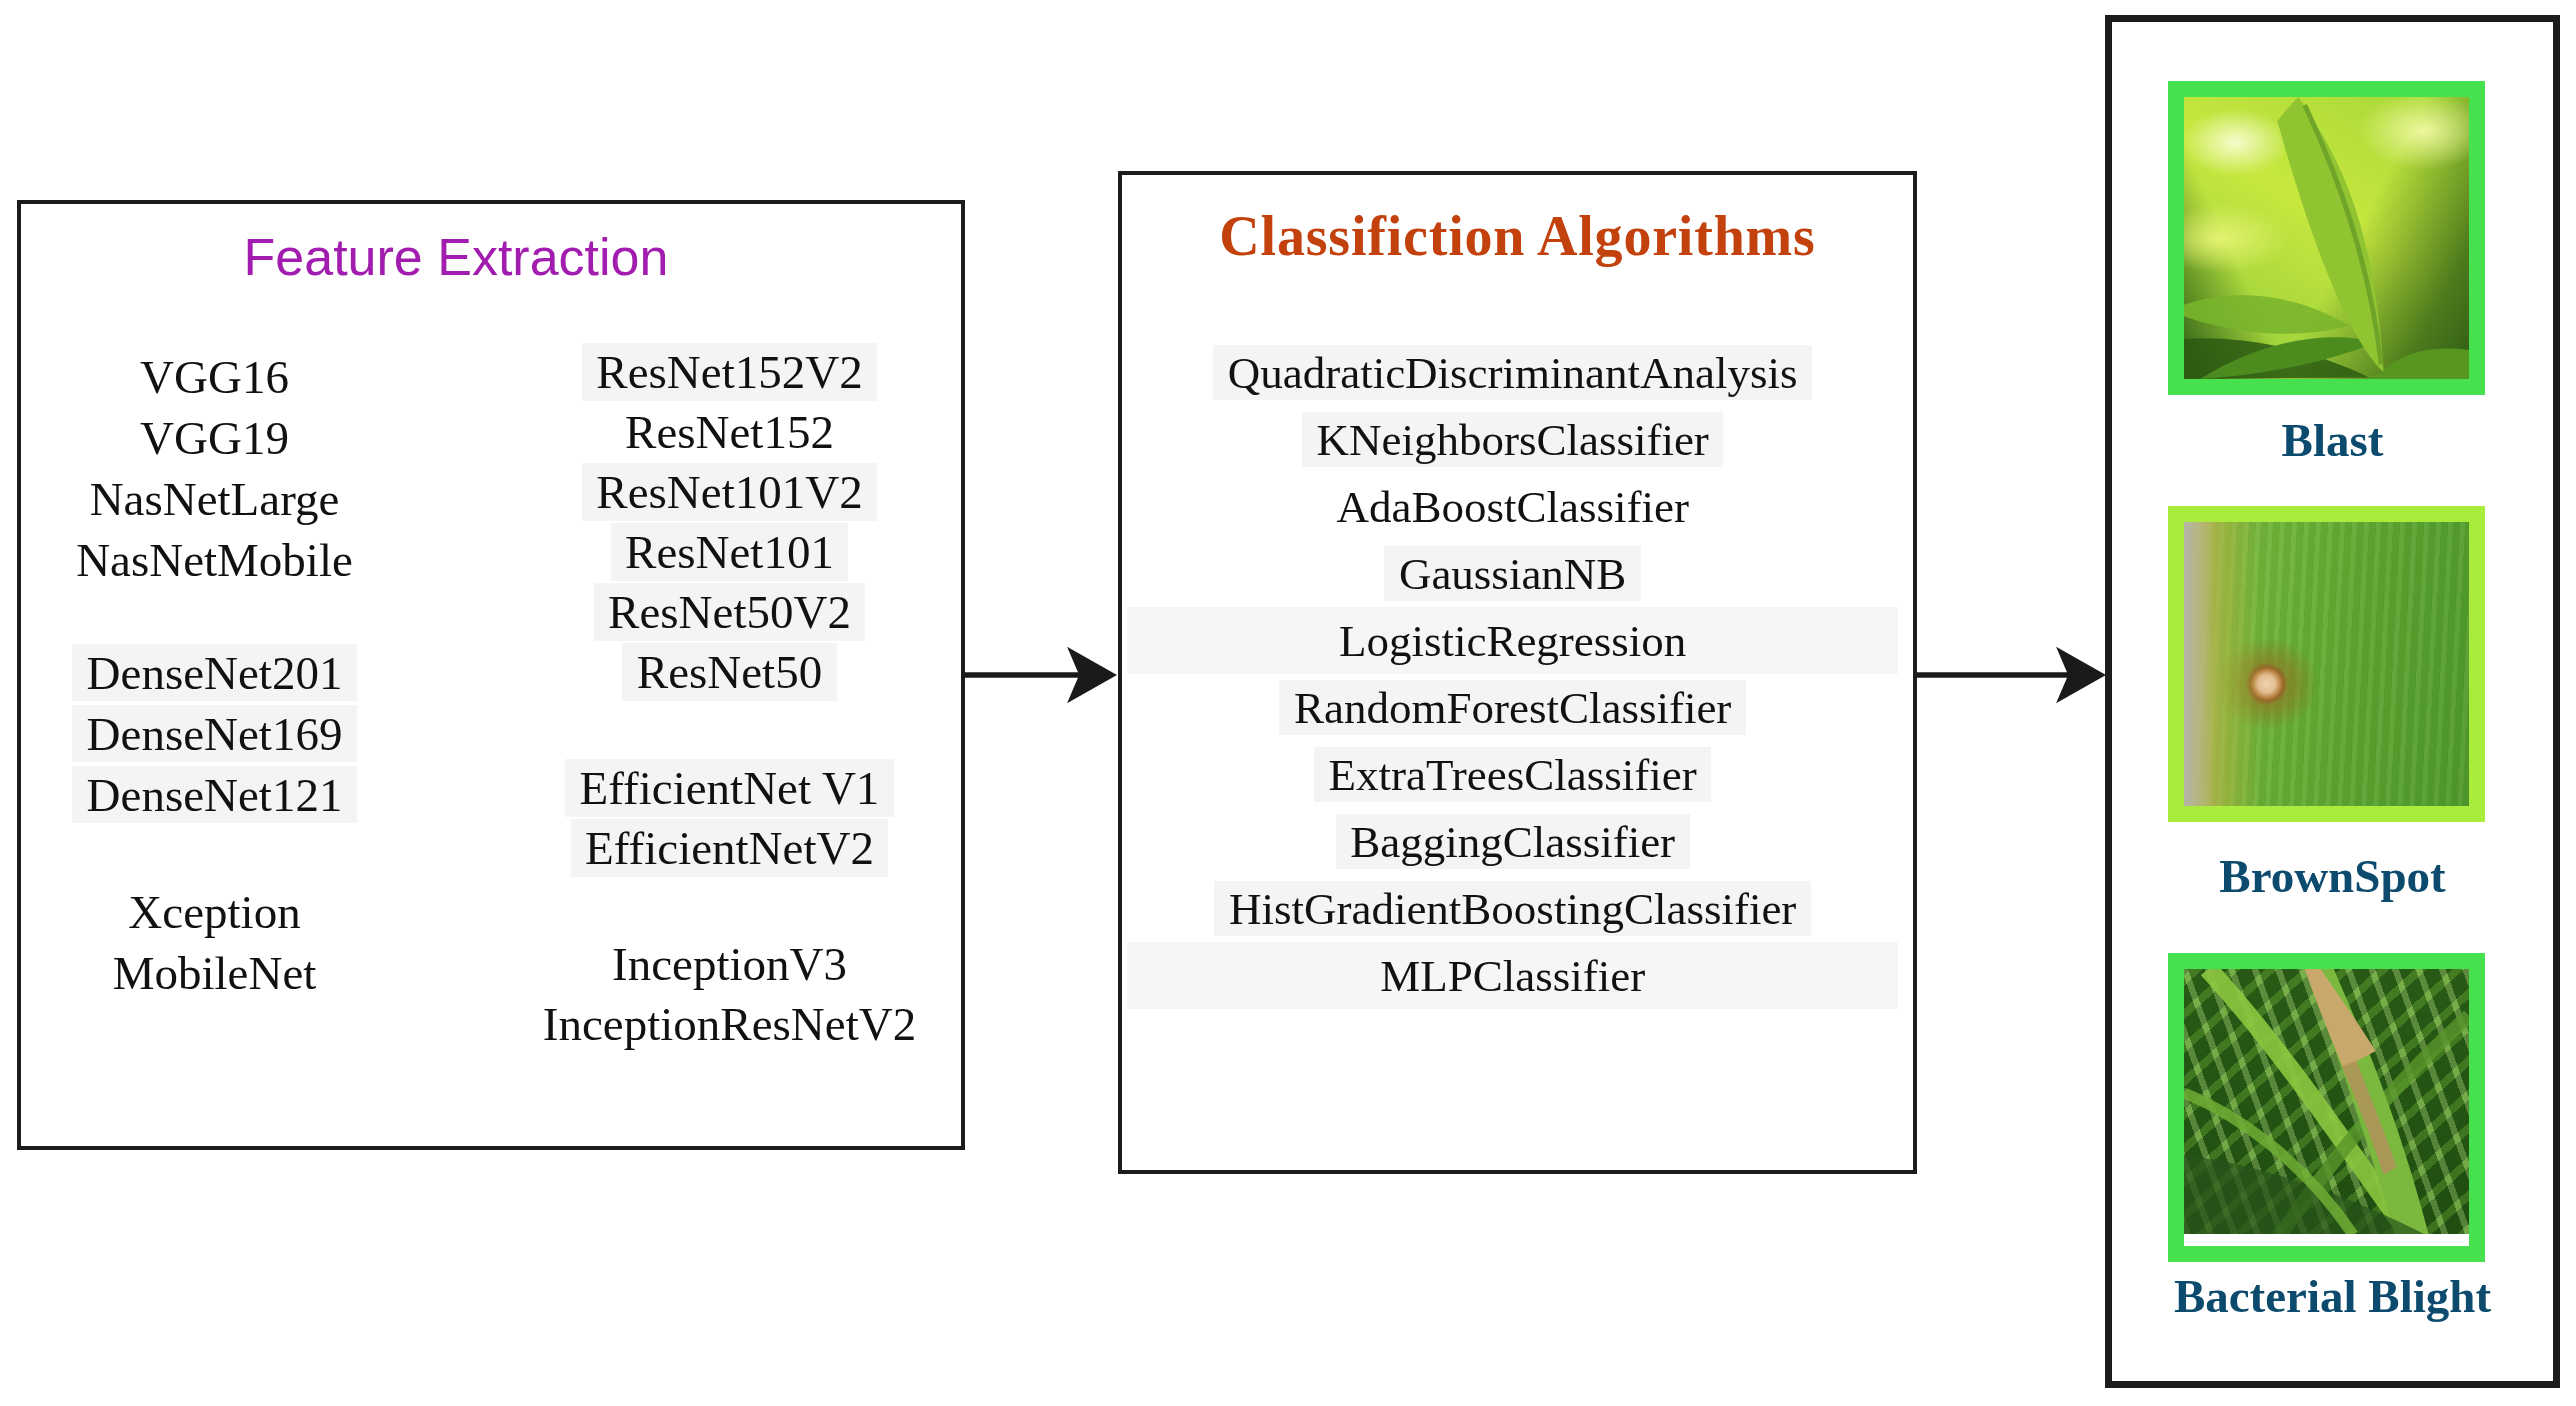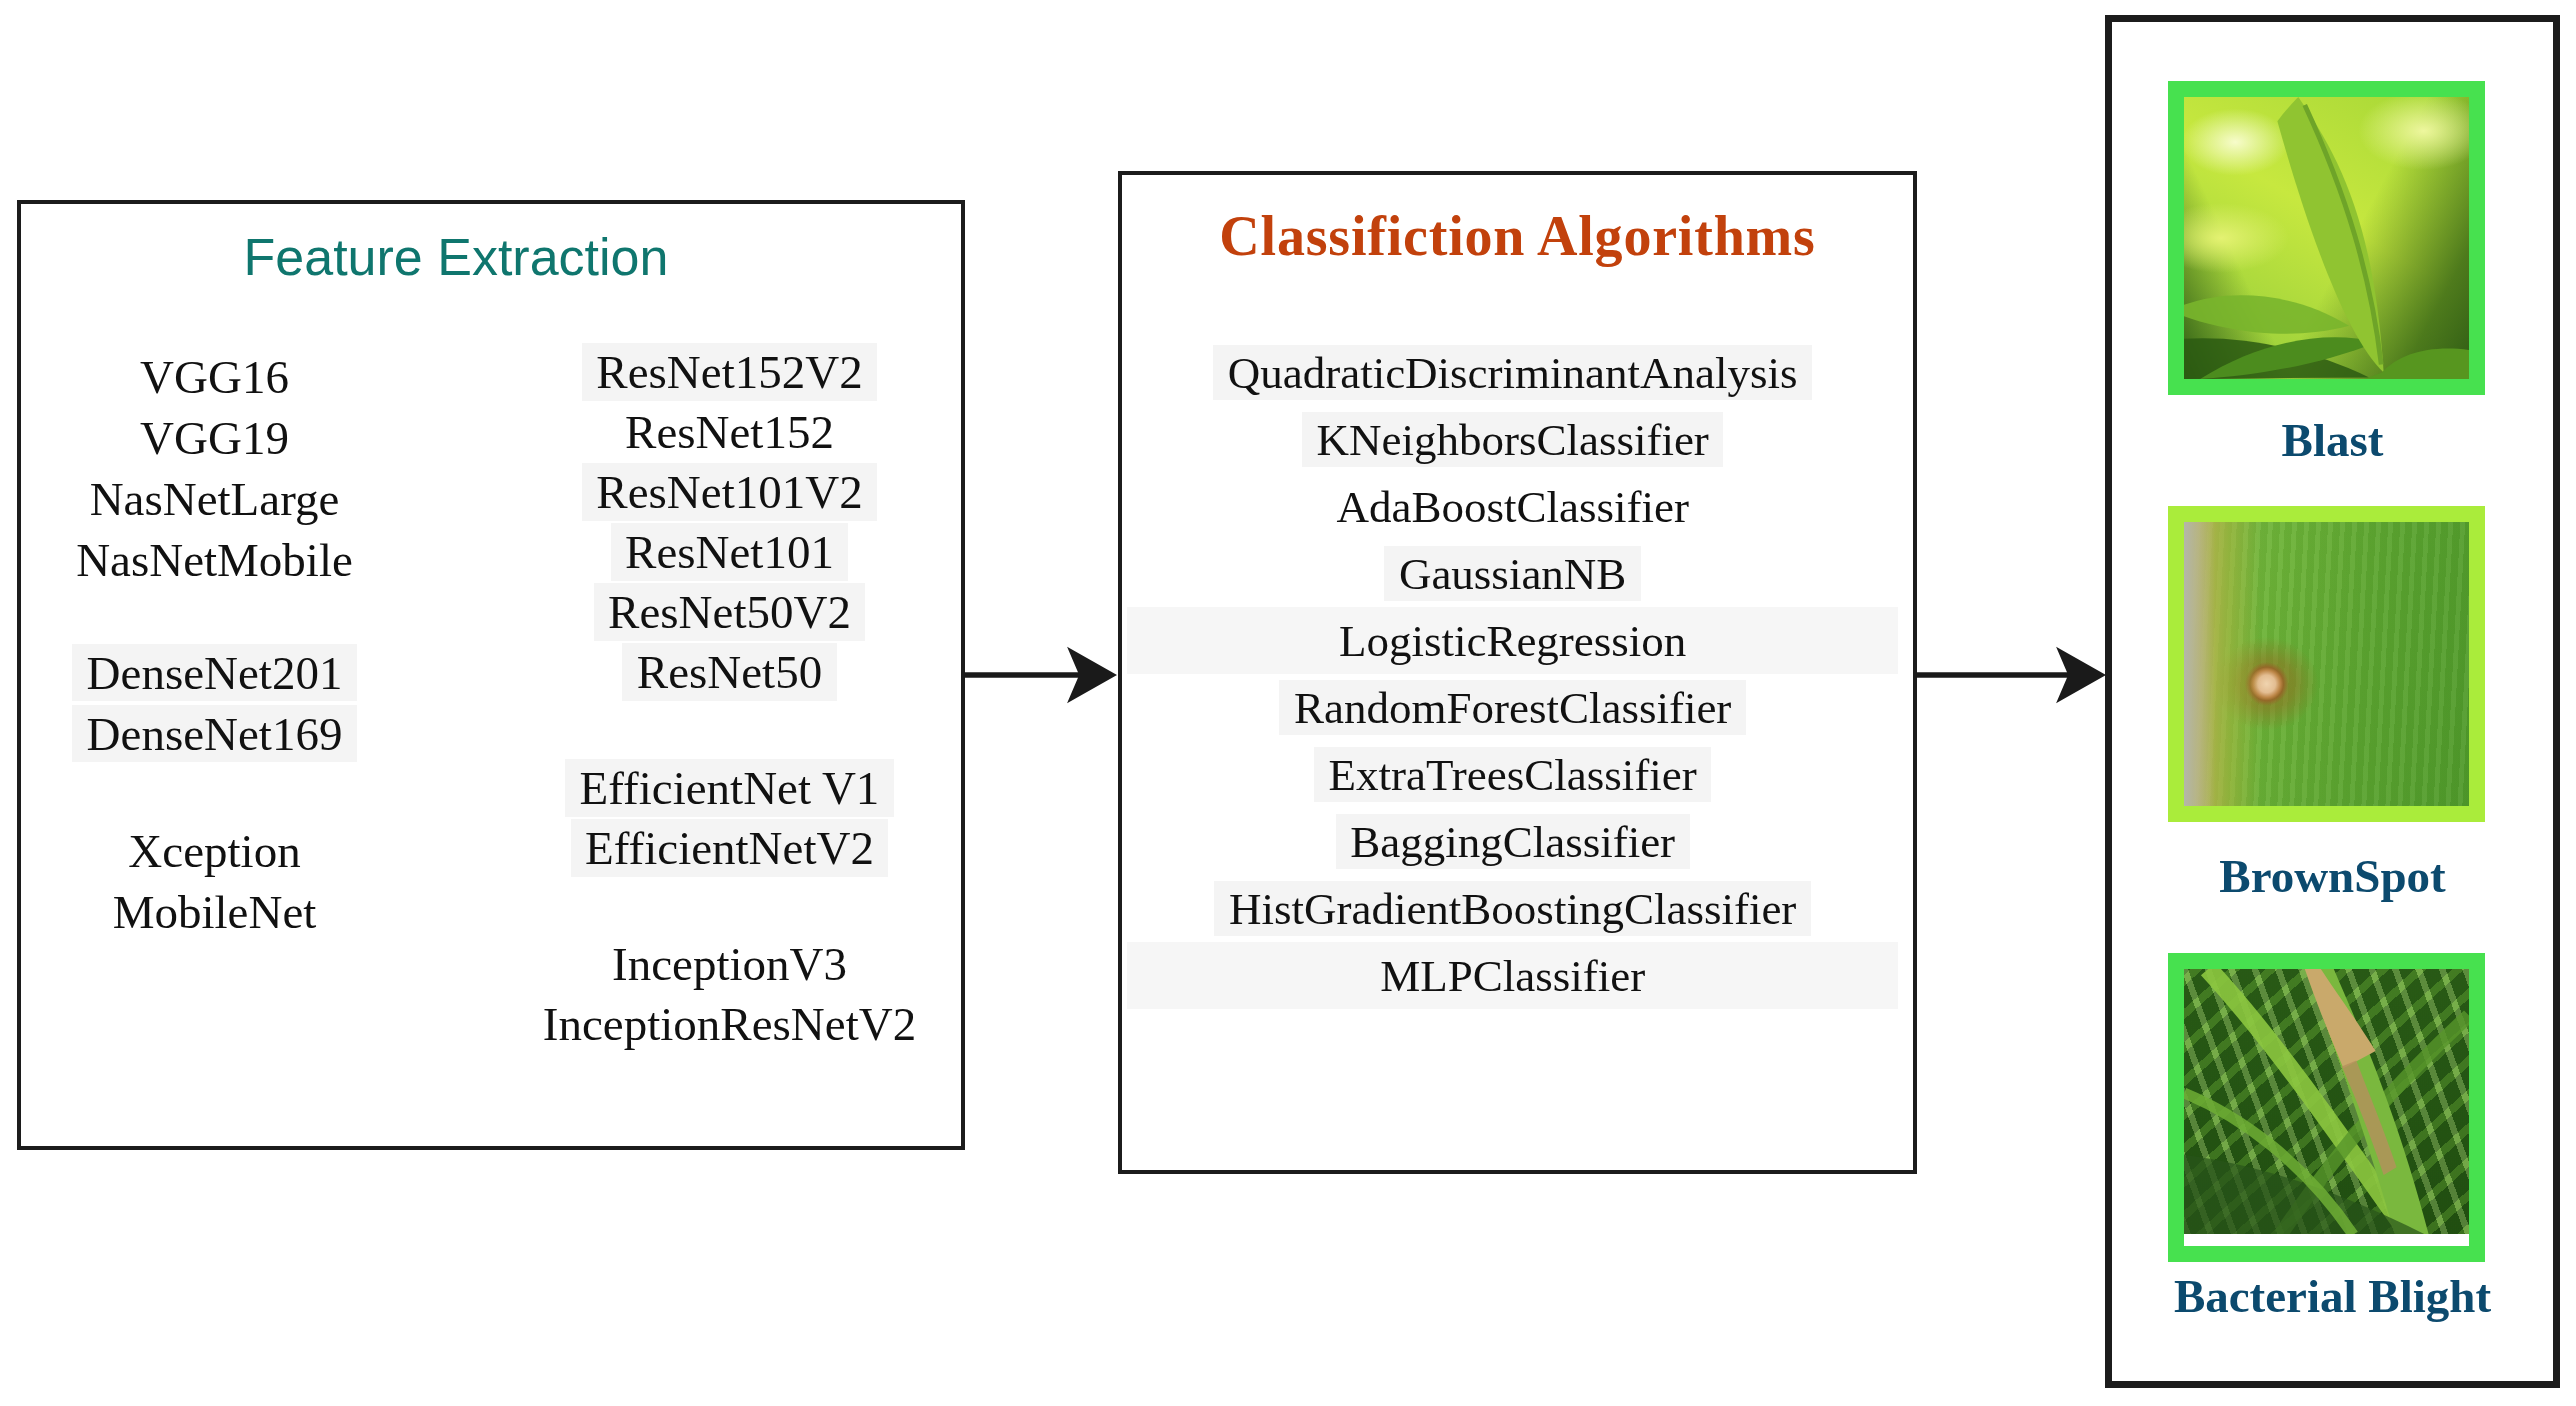--- a/index.html
+++ b/index.html
@@ -20,21 +20,21 @@
   }
   .box{position:absolute;background:#ffffff;border:4.8px solid var(--box-border);box-sizing:border-box;}
   #feature-box{left:17px;top:200px;width:948px;height:950px;}
   #classifier-box{left:1118px;top:171px;width:799px;height:1003px;}
   #output-box{left:2105px;top:14.5px;width:455px;height:1373px;border-width:7.3px;}
 
   
   .fe-title{
     position:absolute;left:0;top:22.6px;width:870px;text-align:center;
     font-family:"Liberation Sans", sans-serif;
-    font-size:52px;line-height:61px;color:#0f766e;
+    font-size:52px;line-height:61px;color:#a21caf;
   }
   .cl-title{
     position:absolute;left:0;top:27px;width:100%;text-align:center;
     font-weight:bold;font-size:56px;line-height:69px;color:#c2410c;
     letter-spacing:0.8px;
   }
 
   
   .fe-col{position:absolute;text-align:center;}
   #fe-col-left{left:0;top:142px;width:387px;}
@@ -124,20 +124,23 @@
         </div>
       <div class="fe-row">
           <span>NasNetMobile</span>
         </div>
       <div class="fe-gap-a"></div>
       <div class="fe-row">
           <span class="hl">DenseNet201</span>
         </div>
       <div class="fe-row">
           <span class="hl">DenseNet169</span>
+        </div>
+      <div class="fe-row">
+          <span class="hl">DenseNet121</span>
         </div>
       <div class="fe-gap-b"></div>
       <div class="fe-row">
           <span>Xception</span>
         </div>
       <div class="fe-row">
           <span>MobileNet</span>
         </div>
     </div>
 

